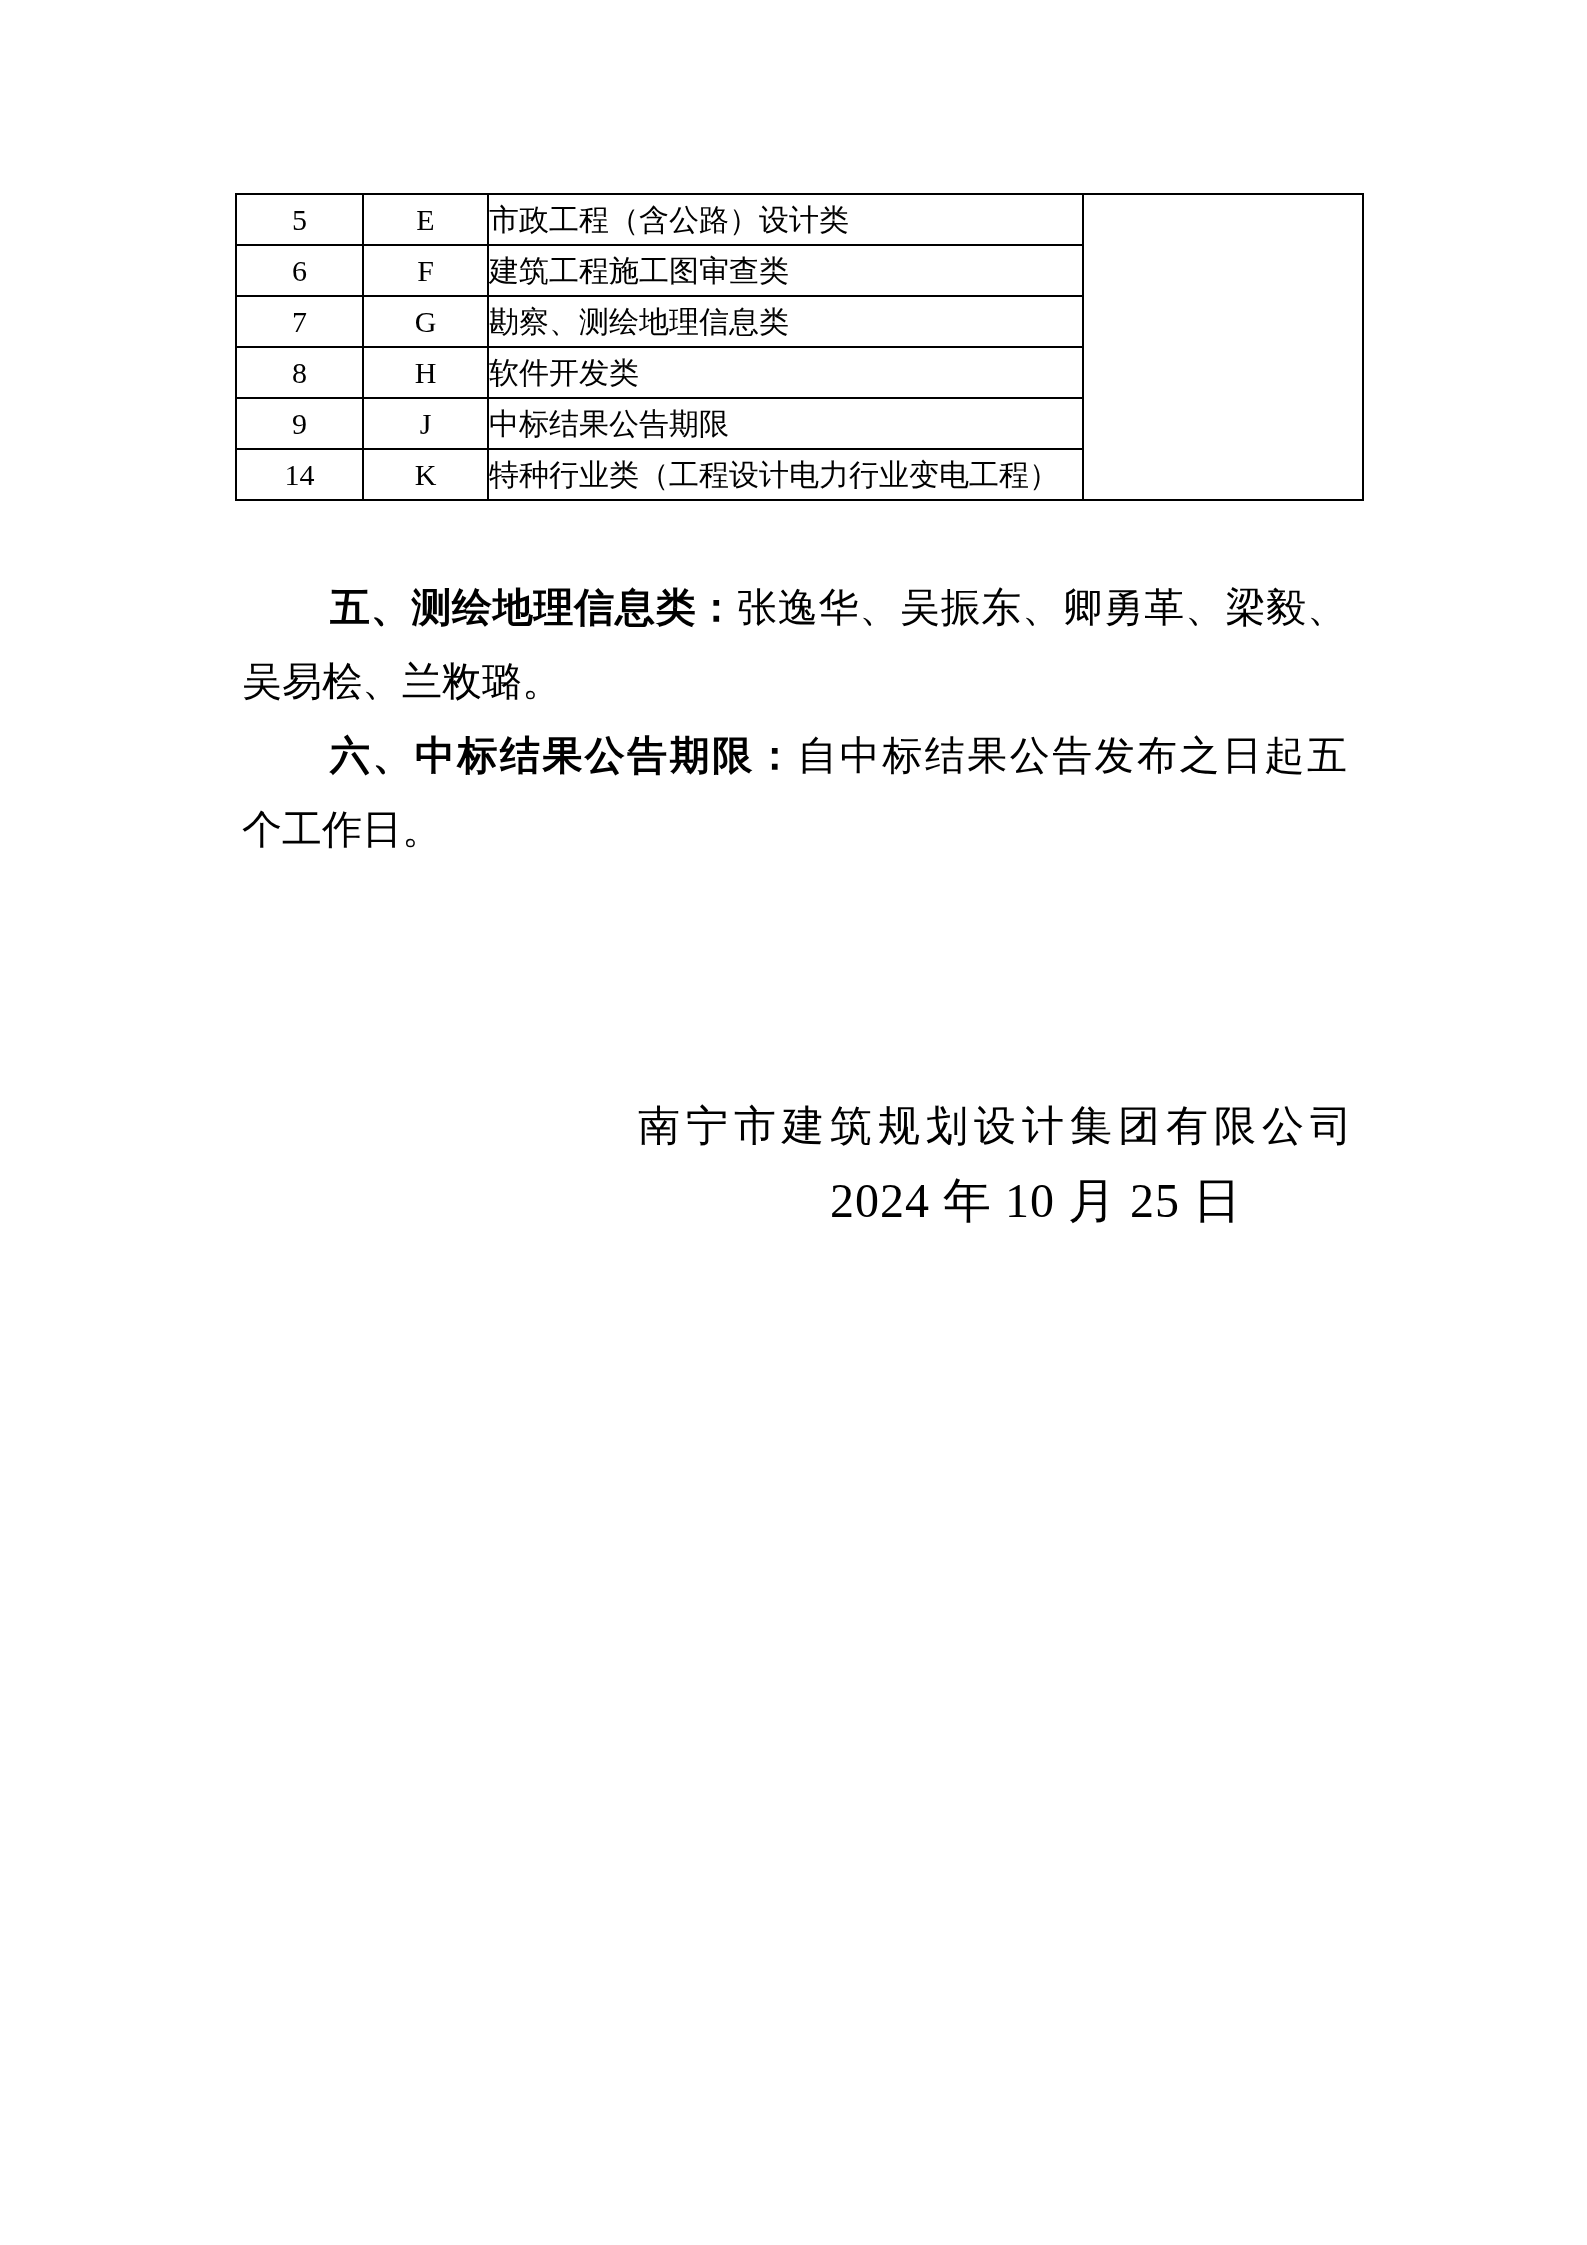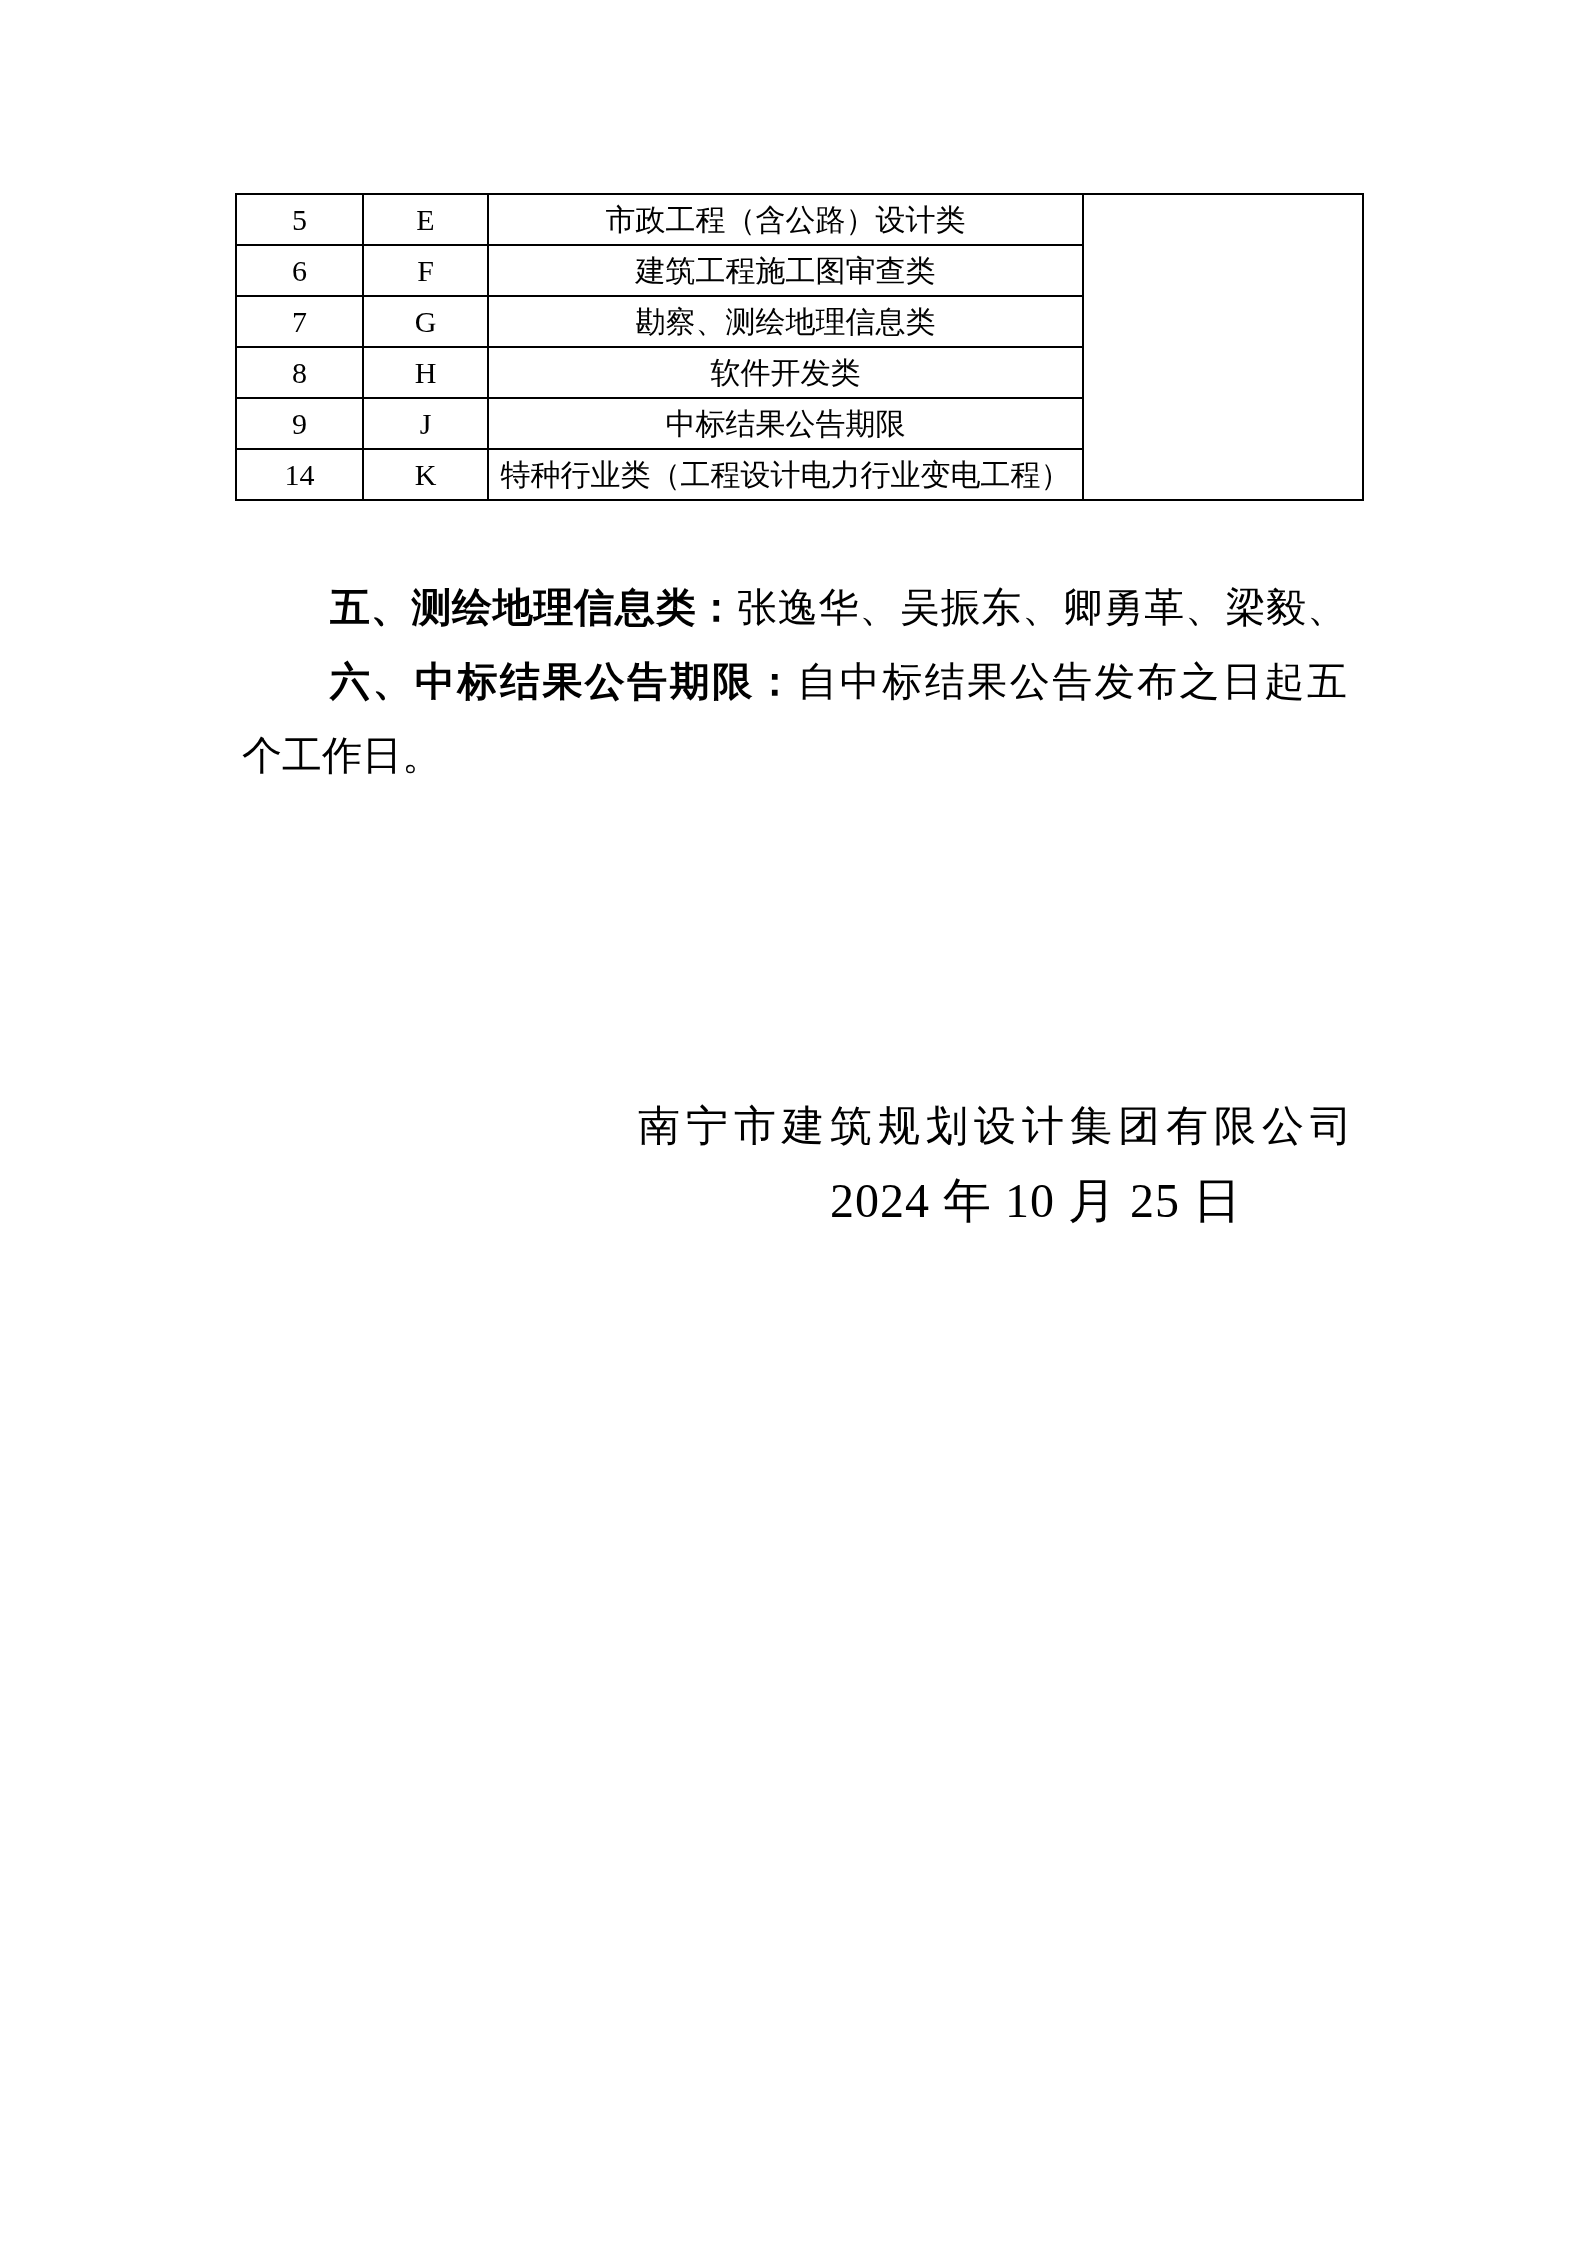--- a/index.html
+++ b/index.html
@@ -32,21 +32,21 @@
     height: 49px;
     padding: 0;
     font-size: 30px;
     line-height: 30px;
     vertical-align: middle;
     overflow: hidden;
     white-space: nowrap;
   }
   td.col-no   { width: 125px; text-align: center; }
   td.col-code { width: 123px; text-align: center; }
-  td.col-cat  { width: 593px; text-align: center; padding-left: 16px; padding-right: 6px; }
+  td.col-cat  { width: 593px; text-align: left; padding-left: 16px; padding-right: 6px; }
   td.col-note { width: 278px; }
 
   
   .body-text {
     position: absolute;
     left: 242px;
     top: 571px;
     width: 1105px;
   }
   .tline {
@@ -125,20 +125,23 @@
         <td class="col-cat">特种行业类（工程设计电力行业变电工程）</td>
       </tr>
     </tbody>
   </table>
 
   <div class="body-text">
 
     <div class="tline justify indent">
       <span class="bold">五、测绘地理信息类：</span><span>张逸华、吴振东、卿勇革、梁毅、</span>
     </div>
+    <div class="tline">
+      <span>吴易桧、兰敉璐。</span>
+    </div>
 
     <div class="tline justify indent">
       <span class="bold">六、中标结果公告期限：</span><span>自中标结果公告发布之日起五</span>
     </div>
     <div class="tline">
       <span>个工作日。</span>
     </div>
 
   </div>
 

